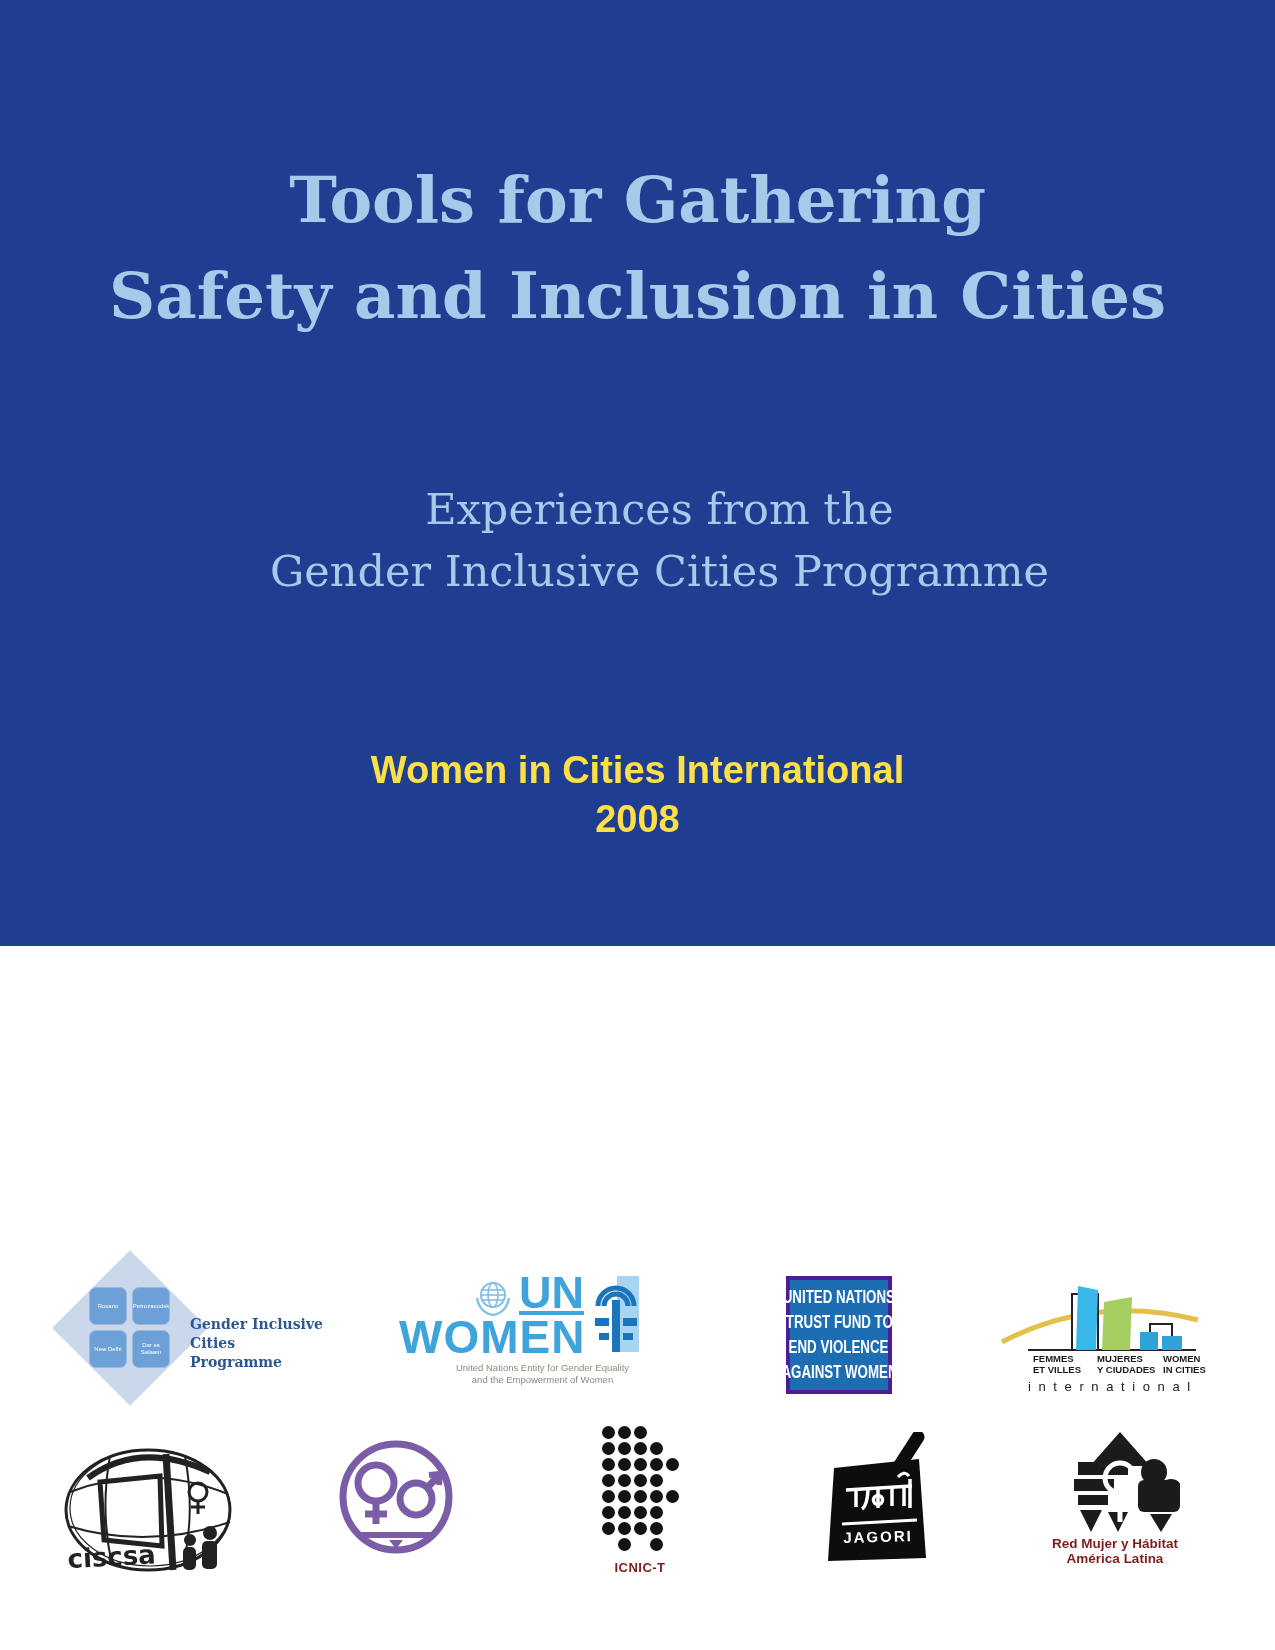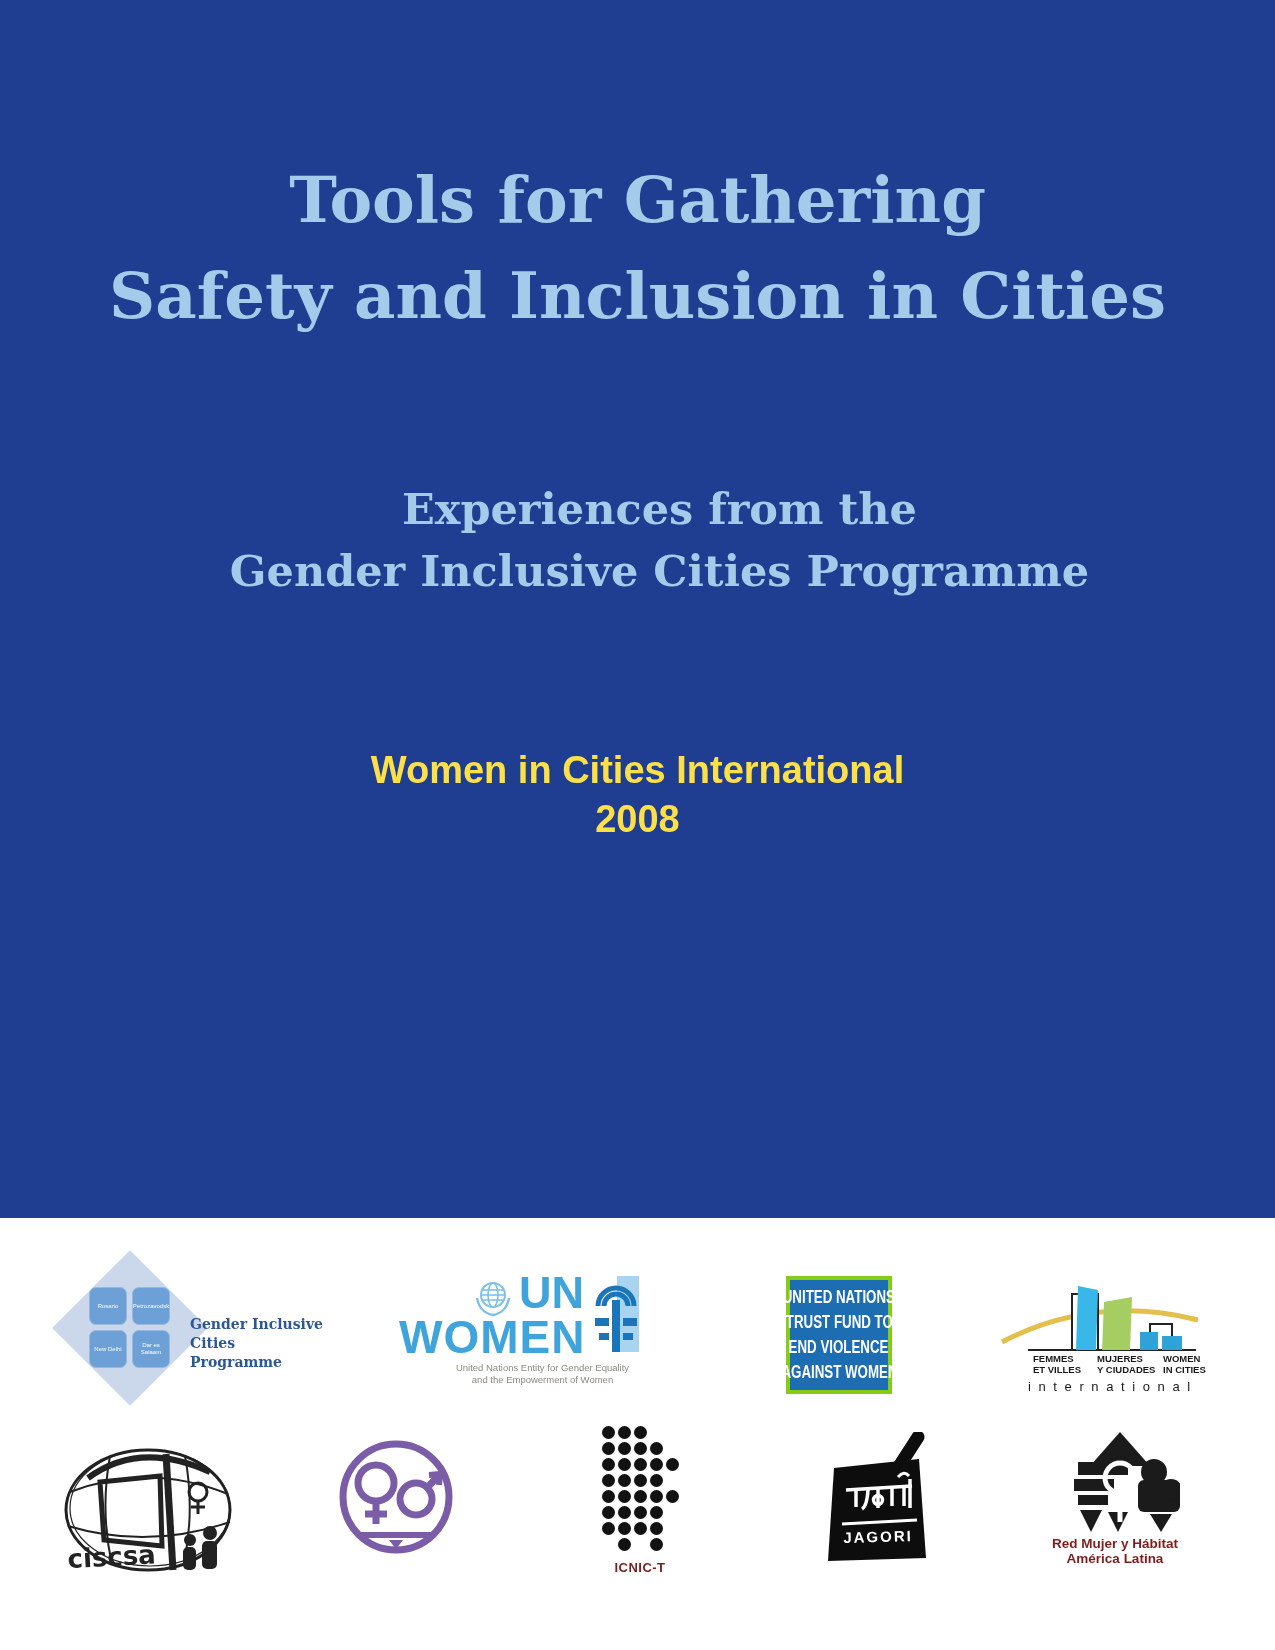--- a/index.html
+++ b/index.html
@@ -1,54 +1,54 @@
 <!DOCTYPE html>
 <html><head>
 <meta charset="utf-8">
 <style>
   html,body{margin:0;padding:0;}
   body{
     width:1275px;height:1650px;position:relative;background:#ffffff;
     font-family:"Liberation Sans",sans-serif;overflow:hidden;
   }
   
-  .blue-panel{position:absolute;left:0;top:0;width:1275px;height:1218px;background:#1F3E91;}
+  .blue-panel{position:absolute;left:0;top:0;width:1275px;height:946px;background:#1F3E91;}
   .title-block{position:absolute;top:152px;left:0;width:1275px;text-align:center;}
   .title-line{
     font-family:"DejaVu Serif",serif;font-weight:bold;font-size:64px;line-height:96px;
     color:#A4CBE9;white-space:nowrap;
   }
   .subtitle-block{position:absolute;top:478px;left:0;width:1275px;text-align:center;}
   .subtitle-line{
-    font-family:"DejaVu Serif",serif;font-weight:bold;font-size:43px;line-height:62px;
+    font-family:"DejaVu Serif",serif;font-weight:normal;font-size:43px;line-height:62px;
     color:#A4CBE9;white-space:nowrap;padding-left:44px;
   }
   .org-block{position:absolute;top:746px;left:0;width:1275px;text-align:center;}
   .org-line{font-weight:bold;font-size:38px;line-height:49px;color:#fde047;}
 
   
   .logo-band{position:absolute;left:0;top:1218px;width:1275px;height:432px;background:#ffffff;}
 
   
   .gicp{position:absolute;left:70px;top:44px;width:260px;height:140px;}
   .gicp-diamond{position:absolute;left:5px;top:11px;width:110px;height:110px;background:#CBD7EB;transform:rotate(45deg);}
   .gicp-grid{position:absolute;left:19px;top:25px;width:81px;height:81px;display:grid;grid-template-columns:38px 38px;grid-template-rows:38px 38px;gap:5px;}
   .gicp-sq{background:#6DA0D6;border:1px solid #96B9E0;border-radius:7px;color:#fff;font-size:6px;display:flex;align-items:center;justify-content:center;text-align:center;line-height:7px;box-sizing:border-box;padding:2px;}
   .gicp-label{position:absolute;left:120px;top:53px;width:150px;color:#2D5793;font-family:"DejaVu Serif",serif;font-weight:bold;font-size:14px;line-height:19px;}
 
   
   .unwomen{position:absolute;left:395px;top:52px;width:260px;height:130px;}
   .unwomen-emblem{position:absolute;left:78px;top:8px;width:40px;height:40px;}
-  .unwomen-un{position:absolute;left:124px;top:0px;font-weight:bold;font-size:45px;line-height:45px;color:#3FA3DC;}
+  .unwomen-un{position:absolute;left:124px;top:0px;font-weight:bold;font-size:45px;line-height:45px;color:#3FA3DC;text-decoration:underline;}
   .unwomen-women{position:absolute;left:4px;top:44px;font-weight:bold;font-size:46px;line-height:46px;color:#3FA3DC;letter-spacing:1px;}
   .unwomen-symbol{position:absolute;left:198px;top:6px;width:46px;height:76px;}
   .unwomen-tagline{position:absolute;left:40px;top:92px;width:215px;text-align:center;color:#8B8B80;font-size:9.5px;line-height:12px;}
 
   
-  .untf{position:absolute;left:786px;top:58px;width:106px;height:118px;background:#1C6DB2;border:4px solid #84cc16;box-sizing:border-box;display:flex;flex-direction:column;align-items:center;justify-content:center;}
+  .untf{position:absolute;left:786px;top:58px;width:106px;height:118px;background:#1C6DB2;border:4px solid #4c1d95;box-sizing:border-box;display:flex;flex-direction:column;align-items:center;justify-content:center;}
   .untf-line{color:#fff;font-weight:bold;font-size:18px;line-height:25px;white-space:nowrap;transform:scaleX(0.74);}
 
   
   .wici{position:absolute;left:1000px;top:62px;width:210px;height:115px;}
   .wici-sky{position:absolute;left:0;top:0;width:200px;height:72px;}
   .wici-col{position:absolute;top:73px;font-weight:bold;font-size:9.5px;line-height:11px;color:#1a1a1a;white-space:nowrap;}
   .wici-col1{left:33px;} .wici-col2{left:97px;} .wici-col3{left:163px;}
   .wici-intl{position:absolute;left:28px;top:99px;font-size:13px;color:#1a1a1a;letter-spacing:2px;white-space:nowrap;}
 
   

